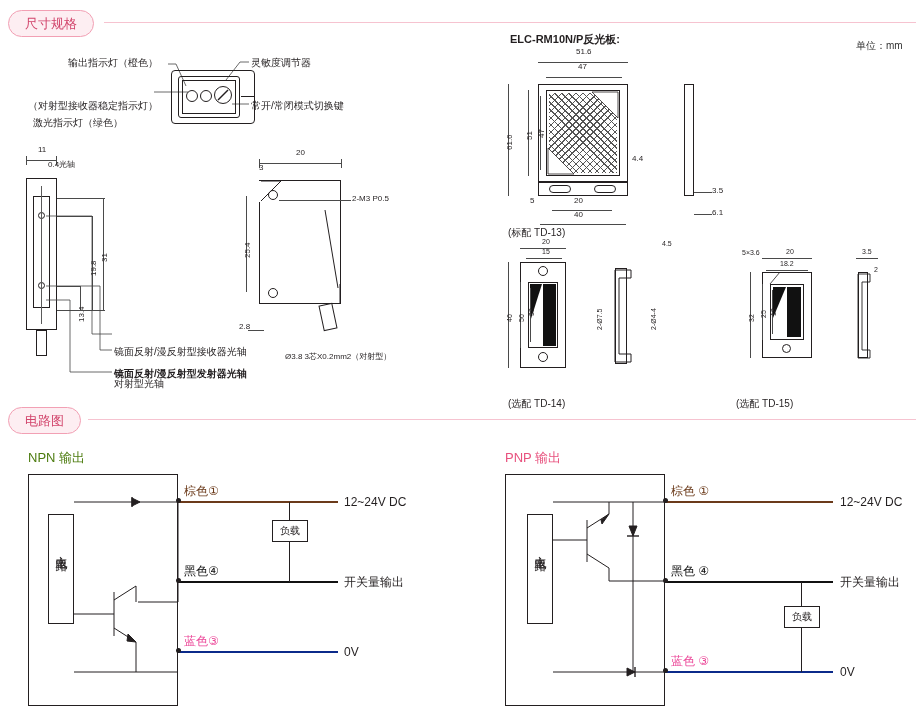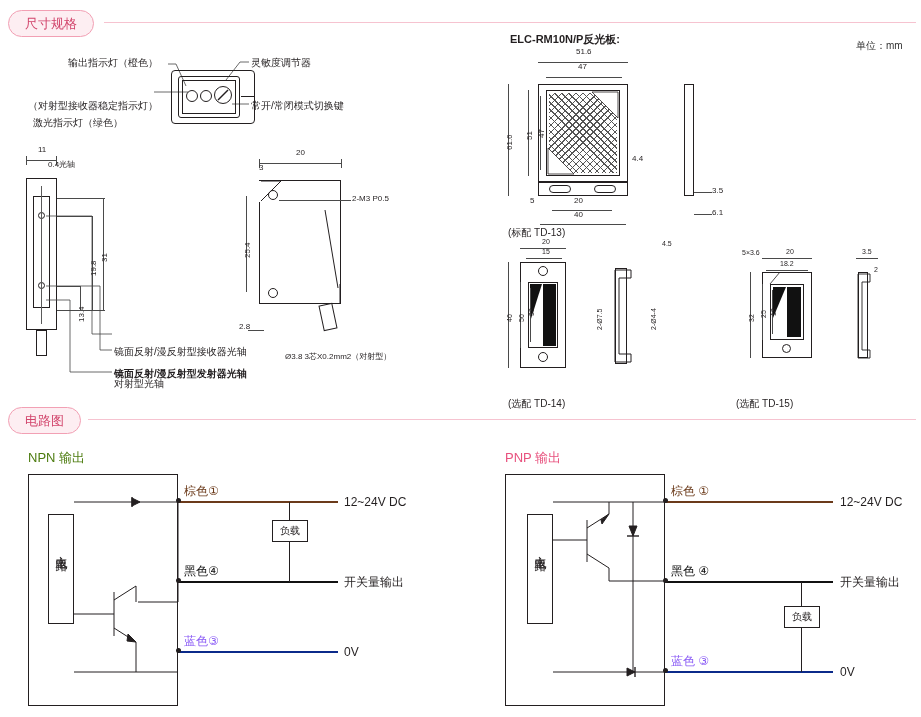--- a/index.html
+++ b/index.html
@@ -31,21 +31,21 @@
   .lnv{width:1px;}
   .thin{background:#5a5a5a;}
   .box{position:absolute;border:1px solid #231f20;box-sizing:border-box;}
   .dim{position:absolute;background:#4a4a4a;}
   
   .c-brown{background:#6b3a1a;}
   .c-black{background:#111111;}
   .c-blue{background:#0b2a8a;}
   .tx-brown{color:#6b3a1a;}
   .tx-black{color:#111111;}
-  .tx-blue{color:#8b5cf6;}
+  .tx-blue{color:#ec4899;}
   .node{position:absolute;width:5px;height:5px;border-radius:50%;background:#231f20;}
   .lbl-box{position:absolute;border:1px solid #231f20;background:#fff;font-size:10px;
     display:flex;align-items:center;justify-content:center;box-sizing:border-box;}
   .cross{
     position:absolute;
     background-image:repeating-linear-gradient(45deg,#555 0 1px,transparent 1px 5px),
                      repeating-linear-gradient(-45deg,#555 0 1px,transparent 1px 5px);
   }
   svg{position:absolute;overflow:visible;}
 </style>

